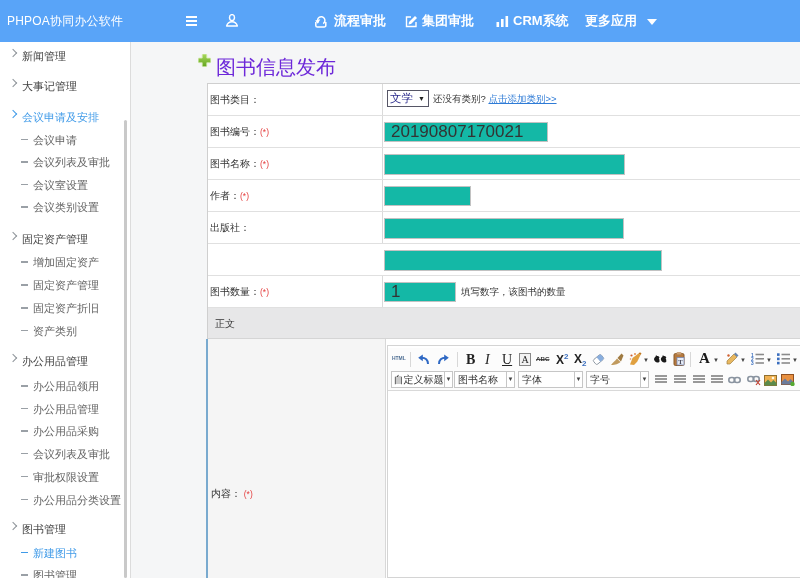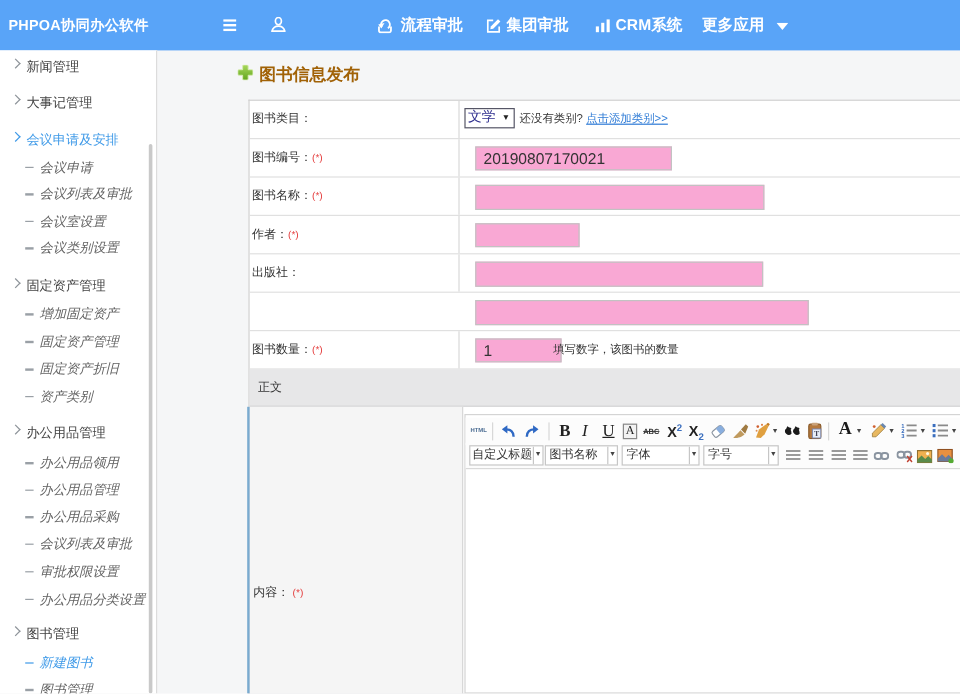--- a/index.html
+++ b/index.html
@@ -2,47 +2,47 @@
 <html><head>
 <meta charset="utf-8">
 <style>
   * { margin:0; padding:0; box-sizing:border-box; }
   html,body { width:800px; height:578px; overflow:hidden; }
   body { position:relative; font-family:"Liberation Sans", sans-serif; background:#f5f6f7; }
   .abs { position:absolute; }
 
   
   #topbar { position:absolute; left:0; top:0; width:800px; height:42px; background:#59a4f8; }
-  #logo { position:absolute; left:7px; top:0; height:42px; line-height:42px; color:#fff; font-size:12px; font-weight:bold; letter-spacing:0.2px; }
+  #logo { position:absolute; left:7px; top:0; height:42px; line-height:42px; color:#fff; font-size:12px; font-weight:normal; letter-spacing:0.2px; }
   .nav-it { position:absolute; top:0; height:42px; line-height:42px; color:#fff; font-size:13px; font-weight:600; white-space:nowrap; }
   .nav-ic { position:absolute; top:15px; }
 
   
   #sidebar { position:absolute; left:0; top:42px; width:131px; height:536px; background:#fff; border-right:1px solid #dcdcdc; }
   #sthumb { position:absolute; left:124px; top:120px; width:3px; height:458px; background:#c9c9c9; border-radius:3px; }
   .sh { position:absolute; left:0; width:130px; height:20px; line-height:20px; font-size:11px; color:#434343; white-space:nowrap; }
   .sh .ar { position:absolute; left:10px; top:4px; width:6px; height:6px; border-top:1.5px solid #8d9399; border-right:1.5px solid #8d9399; transform:rotate(45deg); }
   .sh .tx { position:absolute; left:22px; }
   .ss { position:absolute; left:0; width:130px; height:20px; line-height:20px; font-size:11px; color:#636363; white-space:nowrap; }
   .ss .dash { position:absolute; left:21px; top:9px; width:7px; height:1.5px; background:#9aa0a6; }
-  .ss .tx { position:absolute; left:33px;font-style:italic; }
+  .ss .tx { position:absolute; left:33px; }
   .blue, .blue .tx { color:#3f9ae8 !important; }
   .blue .ar { border-color:#3f9ae8 !important; }
   .blue .dash { background:#3f9ae8 !important; }
 
   
-  #title { position:absolute; left:216px; top:54px; font-size:14px; font-weight:bold; color:#a16207; }
+  #title { position:absolute; left:216px; top:54px; font-size:20px; font-weight:normal; color:#6d28d9; }
   #plus { position:absolute; left:198px; top:54px; }
 
   #tbl { position:absolute; left:207px; top:83px; width:651px; background:#fff; border:1px solid #cfcfcf; border-right:none; }
   .row { position:relative; height:32px; border-bottom:1px solid #e0e0e0; }
   .lab { position:absolute; left:0; top:0; width:175px; height:31px; border-right:1px solid #dadada; line-height:31px; padding-left:2px; font-size:10px; color:#333; }
   .star { color:#e43b3b; font-size:8.5px; }
   .val { position:absolute; left:176px; top:0; right:0; height:31px; line-height:31px; font-size:12px; color:#333; }
-  .inp { position:absolute; top:6px; left:12px; border:1px solid #c2c2c2; background:#f9a8d4; height:20px; font-size:13px; color:#333; font-family:"Liberation Sans",sans-serif; padding:0 2px 0 6px; }
+  .inp { position:absolute; top:6px; left:0; border:1px solid #c2c2c2; background:#14b8a6; height:20px; font-size:17px; color:#333; font-family:"Liberation Sans",sans-serif; padding:0 2px 0 6px; }
   #zw { height:31px; background:#e7e7e8; border-bottom:1px solid #d5d5d5; line-height:31px; padding-left:7px; font-size:10px; color:#333; }
   #crow { position:relative; height:239px; border-bottom:none; }
   #crow .clab { position:absolute; left:0; top:0; width:178px; height:239px; background:#f5f5f5; border-right:1px solid #d8d8d8; }
   #crow .ctext { position:absolute; left:3px; top:148px; font-size:10px; color:#333; }
   #bluebrd { position:absolute; left:206.3px; top:339px; width:1.4px; height:239px; background:#79aacf; }
 
   
   #editor { position:absolute; left:387px; top:345px; width:470px; height:233px; border:1px solid #d4d4d4; background:#fff; }
   #tb1 { position:absolute; left:0; top:2px; right:0; height:23px; background:#fcfcfc; }
   #tb2 { position:absolute; left:0; top:23px; right:0; height:22px; background:#fcfcfc; border-bottom:1px solid #d9d9d9; }

